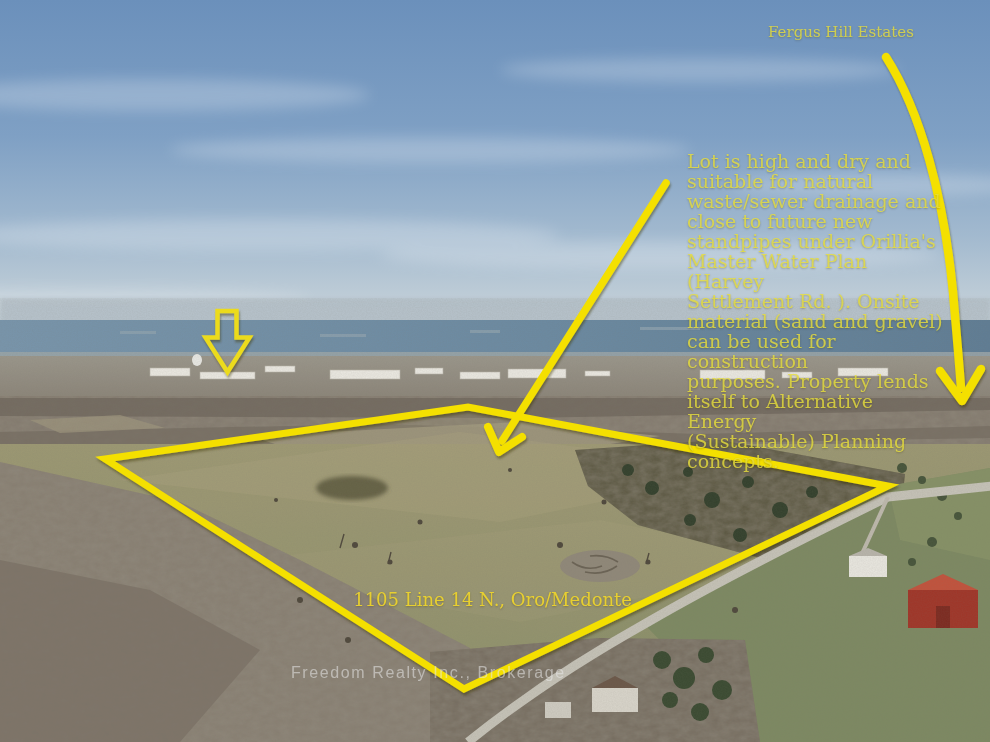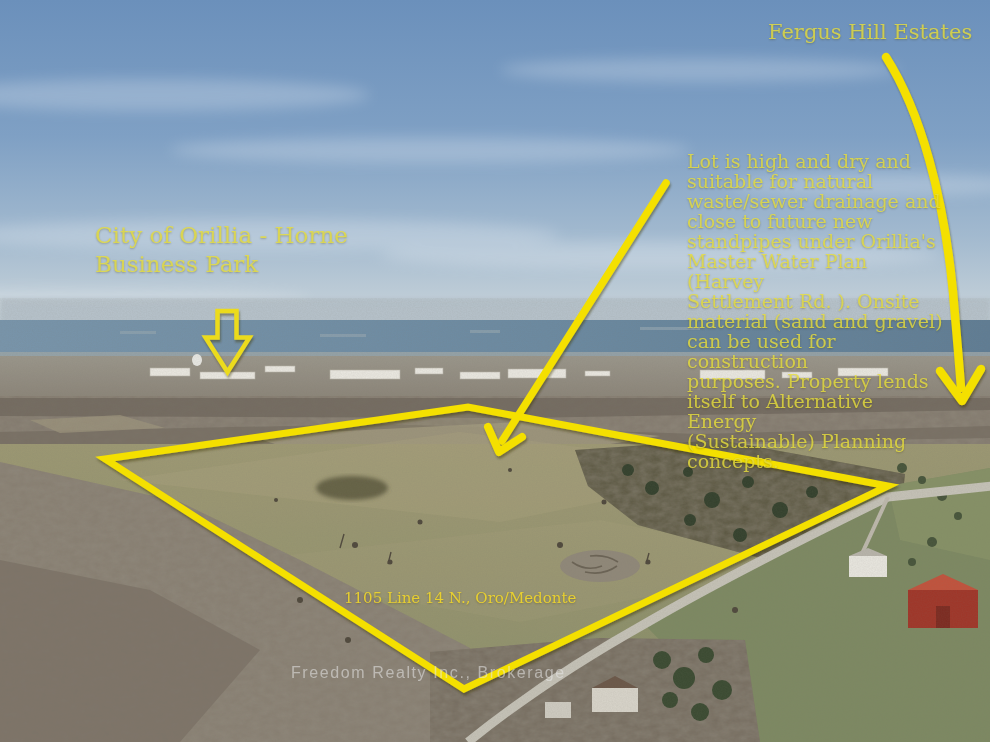--- a/index.html
+++ b/index.html
@@ -7,26 +7,26 @@
     position:relative;
     width:990px;height:742px;
     overflow:hidden;
     font-family:"DejaVu Serif","Liberation Serif",serif;
   }
   .stage svg.layer{position:absolute;left:0;top:0;width:990px;height:742px;display:block;}
   .txt{position:absolute;white-space:pre-line;pointer-events:none;
        text-shadow:0 1px 2px rgba(60,50,0,0.30);}
   .txt-sky{color:rgba(233,224,62,0.80);}
   .txt-ground{color:rgba(248,220,28,0.88);}
-  .fergus{left:768px;top:20px;font-size:21px;line-height:24px;}
+  .fergus{left:768px;top:20px;font-size:15px;line-height:24px;}
   .orillia{left:95px;top:221px;font-size:23px;line-height:29px;}
   .lotnote{left:687px;top:151px;width:260px;font-size:19px;line-height:20px;}
   .property{left:300px;top:474px;width:370px;font-size:24px;line-height:29px;text-align:center;
             color:rgba(240,210,35,0.92);}
-  .address{left:344px;top:589px;width:300px;font-size:15px;text-align:left;
+  .address{left:332px;top:589px;width:300px;font-size:18px;text-align:right;
            color:rgba(240,214,45,0.92);}
   .watermark{
     left:291px;top:664px;font-size:16px;letter-spacing:1.6px;
     font-family:"Liberation Sans","DejaVu Sans",sans-serif;
     color:rgba(232,232,232,0.55);text-shadow:none;white-space:nowrap;
   }
 </style>
 </head>
 <body>
 
@@ -261,22 +261,20 @@
         <path d="M 886 57 C 921 112 944 198 953 292 C 956 328 959 360 961 388" stroke-width="8.5" stroke-linecap="round"></path>
         <polyline points="940,371 962,401 981,369" stroke-width="8.5" stroke-linecap="round" stroke-linejoin="round"></polyline>
       </g>
 
       <path d="M 217.5 311 L 236.5 311 L 236.5 337.5 L 249.5 337.5 L 227.5 372 L 205.5 337.5 L 217.5 337.5 Z" stroke="#ecdb1f" stroke-width="4.5" stroke-linejoin="miter"></path>
     </g>
   </svg>
 
   <div class="txt txt-sky fergus">Fergus Hill Estates</div>
 
-  <div class="txt txt-sky orillia">City of Orillia - Horne
-Business Park</div>
 
   <div class="txt txt-sky lotnote">Lot is high and dry and
 suitable for natural
 waste/sewer drainage and
 close to future new
 standpipes under Orillia's
 Master Water Plan (Harvey
 Settlement Rd. ). Onsite
 material (sand and gravel)
 can be used for construction

